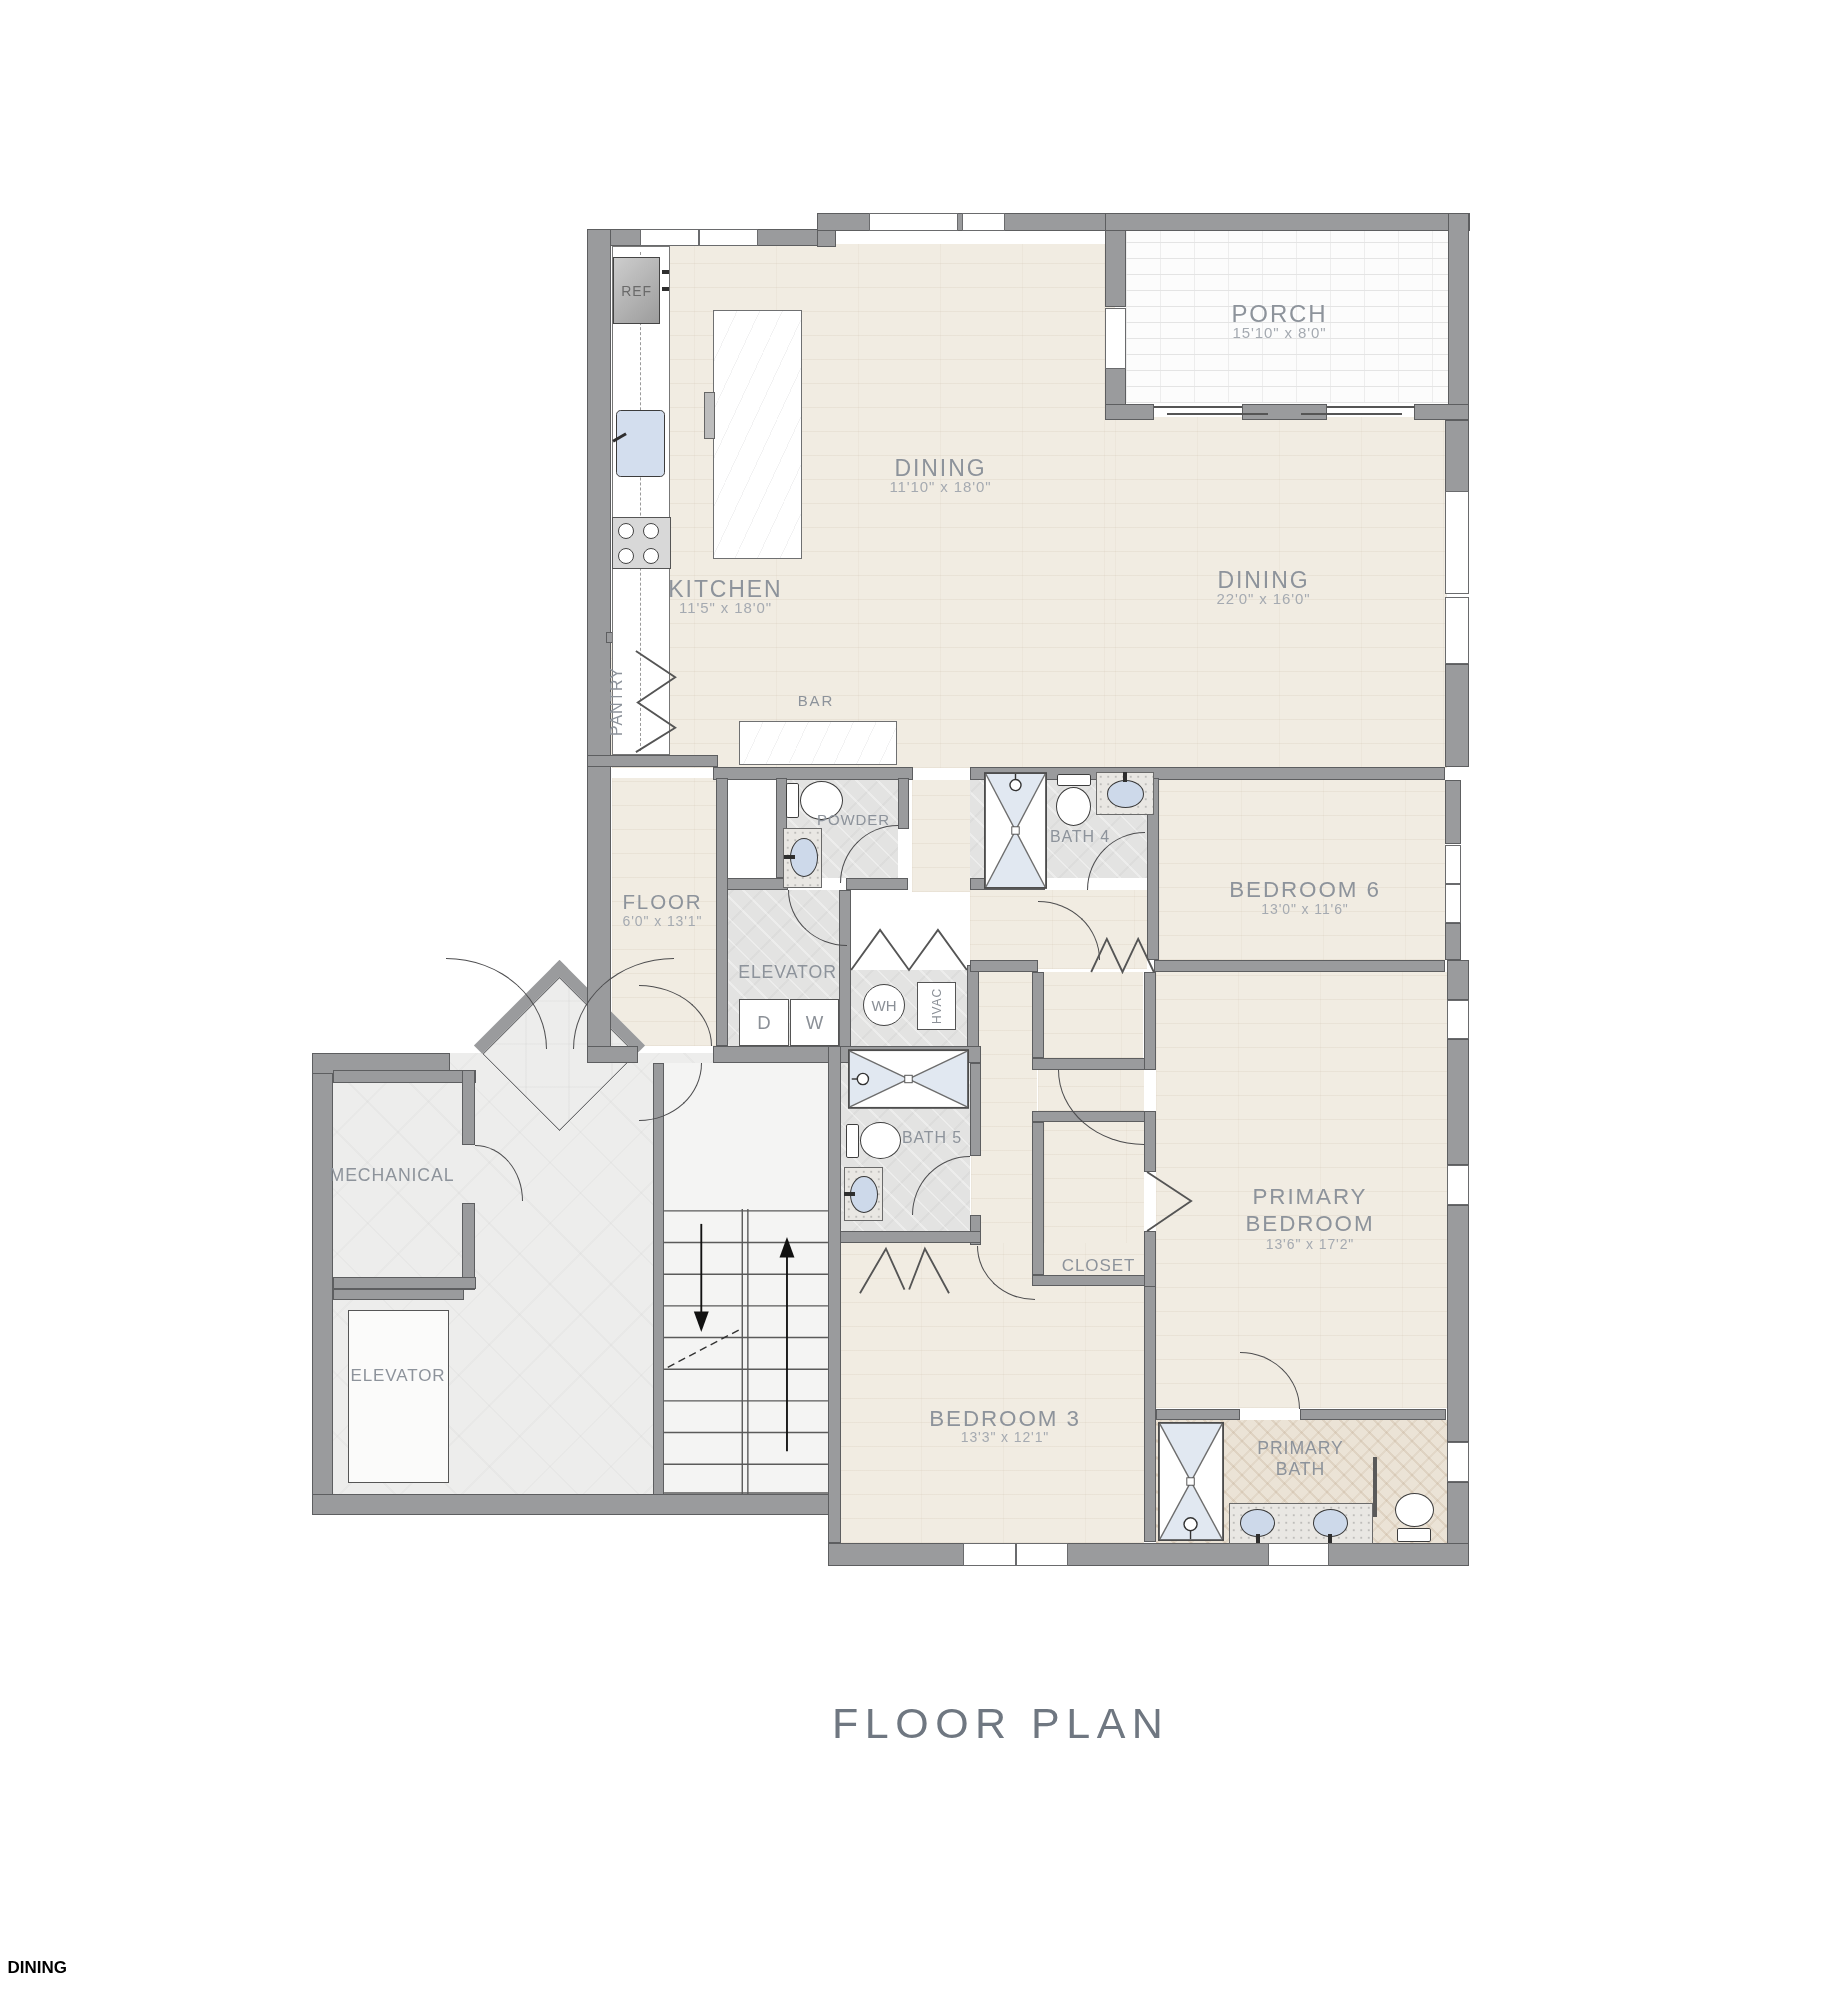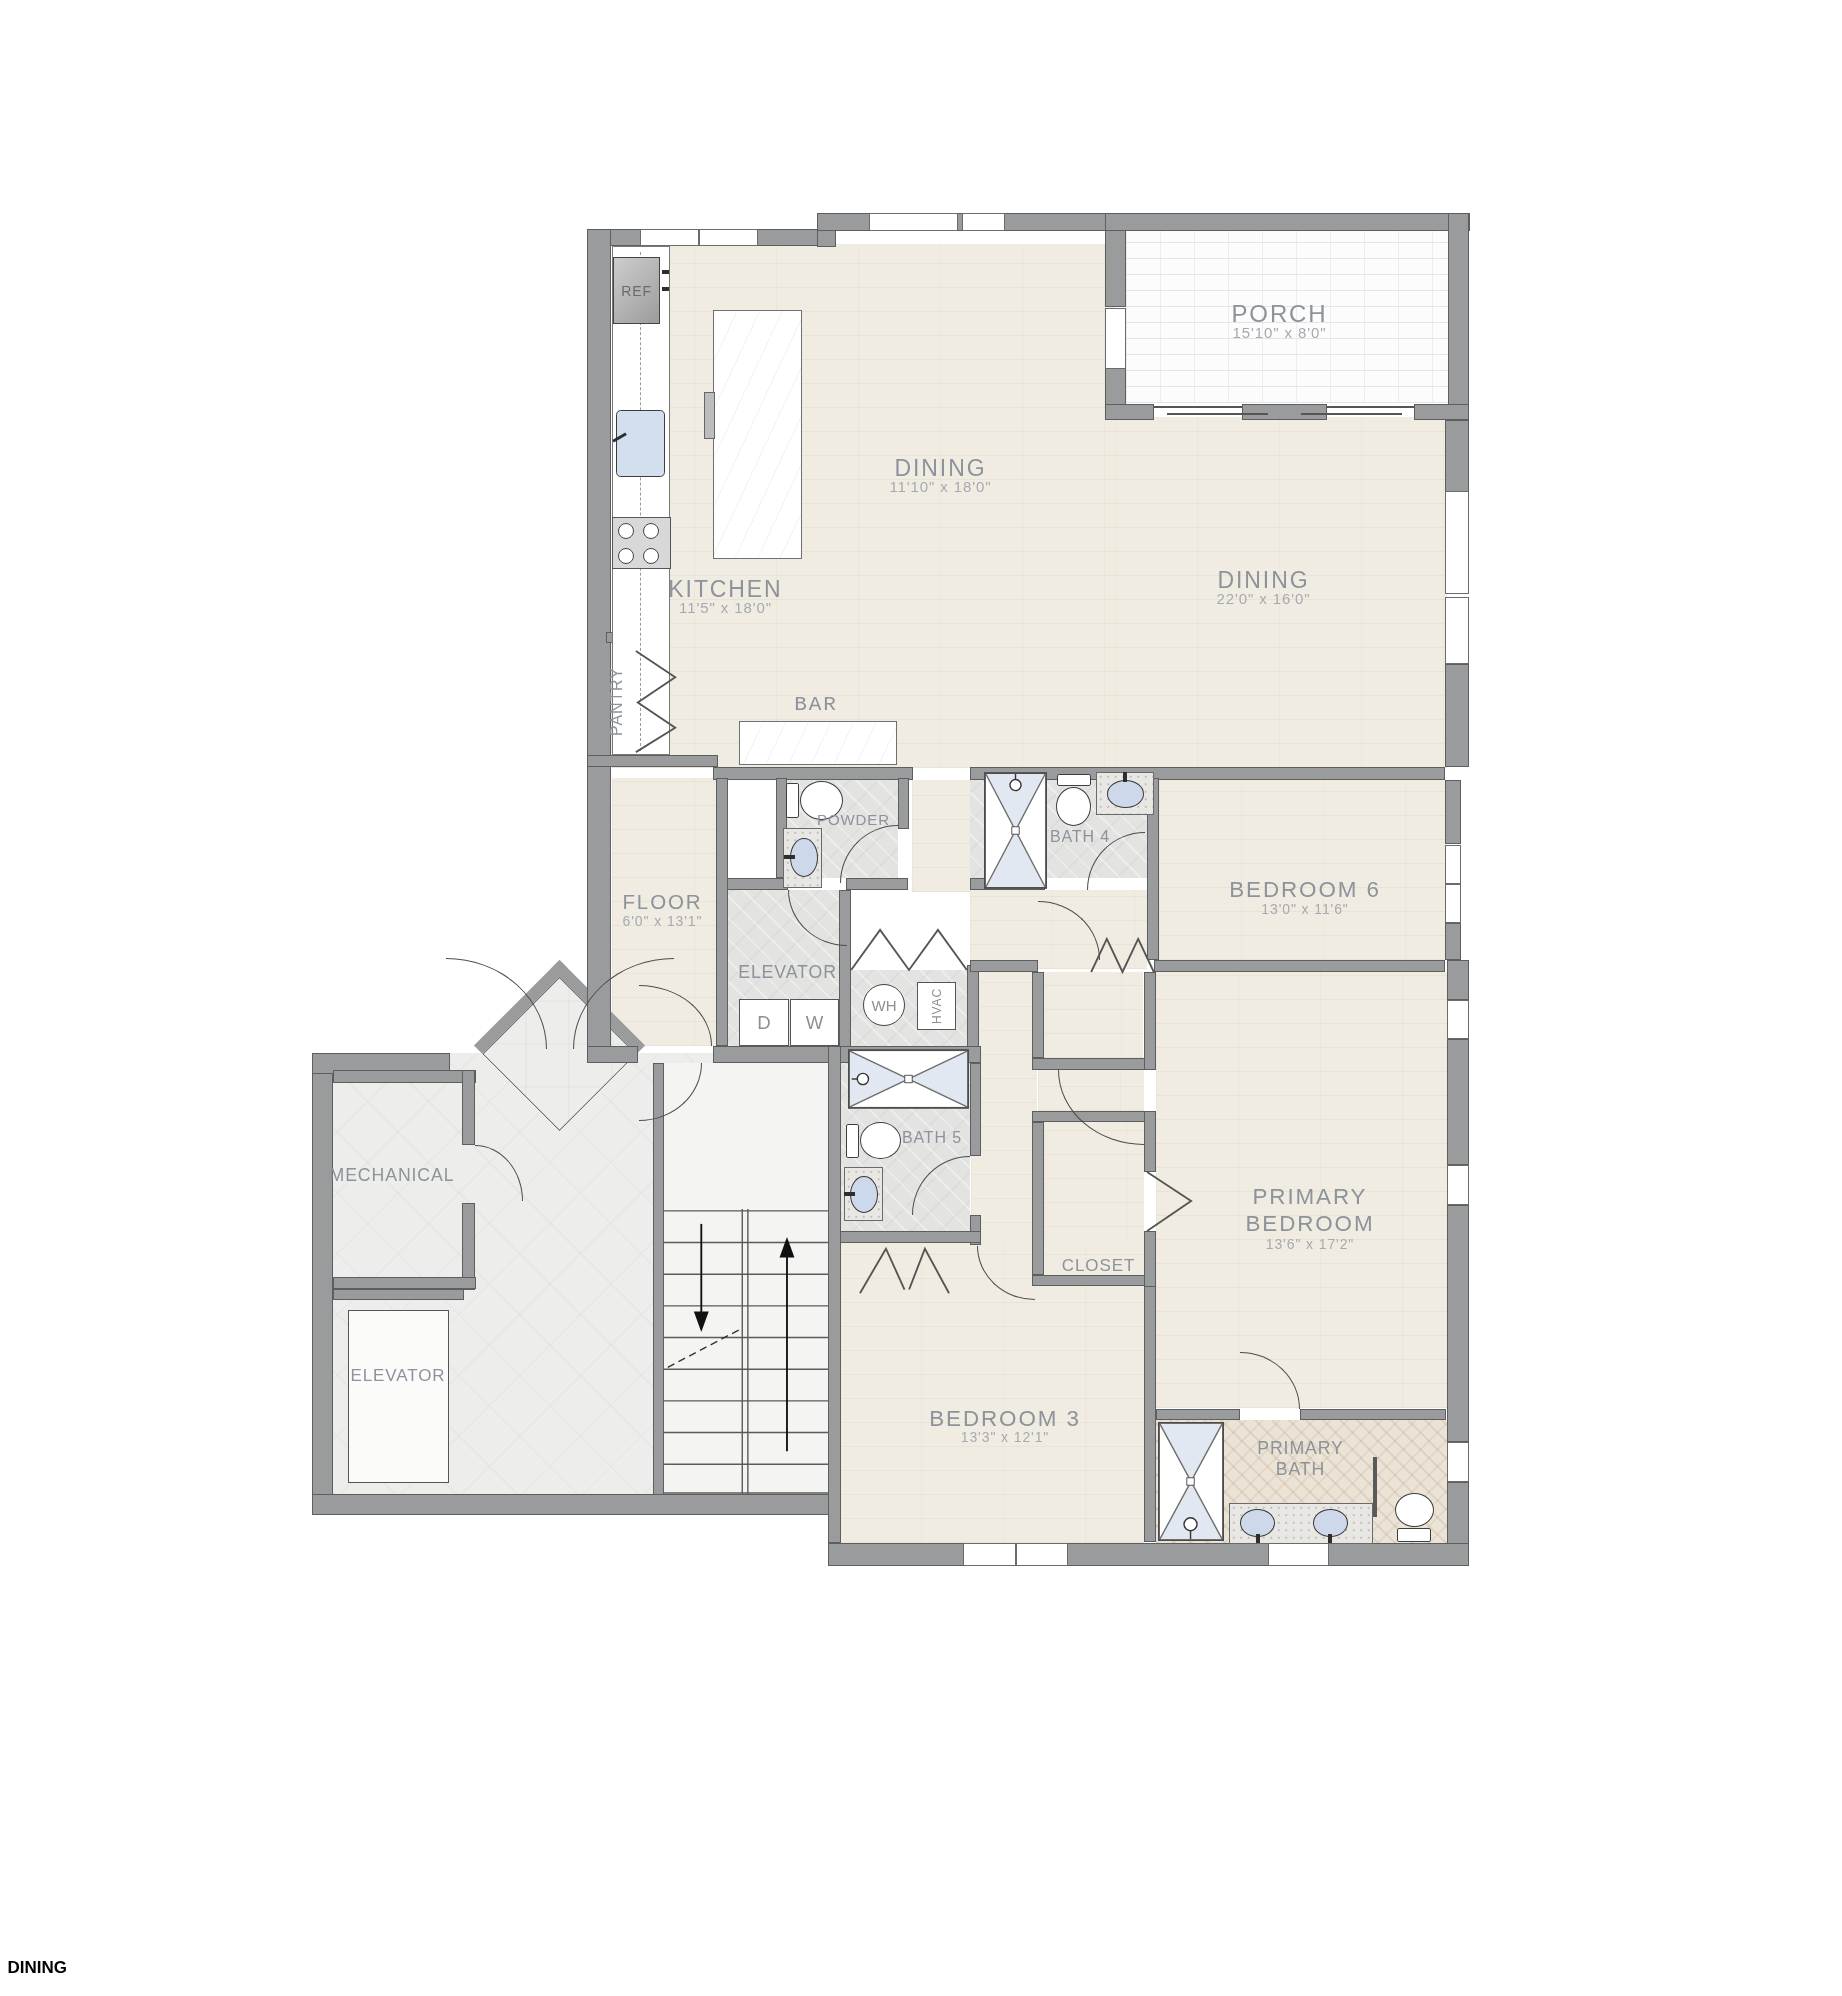--- a/index.html
+++ b/index.html
@@ -325,21 +325,21 @@
   <div class="dims" style="left:866px;top:478px;width:149px;font-size:15px;">11'10" x 18'0"</div>
 
   <div class="rlbl" style="left:1189px;top:567px;width:149px;font-size:23px;">DINING</div>
   <div class="dims" style="left:1189px;top:590px;width:149px;font-size:15px;">22'0" x 16'0"</div>
 
   <div class="rlbl" style="left:651px;top:576px;width:149px;font-size:23px;">KITCHEN</div>
   <div class="dims" style="left:651px;top:599px;width:149px;font-size:15px;">11'5" x 18'0"</div>
 
   <div class="rlbl vert" style="left:607px;top:664px;height:75px;font-size:16px;letter-spacing:0.9px;">PANTRY</div>
 
-  <div class="rlbl" style="left:760px;top:692px;width:112px;font-size:21px;font-family:Liberation Mono, monospace;">BAR</div>
+  <div class="rlbl" style="left:760px;top:692px;width:112px;font-size:15px;">BAR</div>
 
   <div class="rlbl" style="left:797px;top:811px;width:93px;font-size:15px;letter-spacing:0.9px;text-align:right;">POWDER</div>
 
   <div class="rlbl" style="left:597px;top:890px;width:131px;font-size:20.5px;">FLOOR</div>
   <div class="dims" style="left:597px;top:913px;width:131px;font-size:14px;">6'0" x 13'1"</div>
 
   <div class="rlbl" style="left:727px;top:962px;width:121px;font-size:17.7px;letter-spacing:0.9px;">ELEVATOR</div>
 
   <div class="rlbl" style="left:1038px;top:827px;width:84px;font-size:16px;letter-spacing:0.9px;">BATH 4</div>
 
@@ -355,16 +355,17 @@
 
   <div class="rlbl" style="left:308px;top:1165px;width:168px;font-size:17.7px;letter-spacing:0.9px;">MECHANICAL</div>
 
   <div class="rlbl" style="left:328px;top:1366px;width:140px;font-size:17px;letter-spacing:0.9px;">ELEVATOR</div>
 
   <div class="rlbl" style="left:926px;top:1406px;width:158px;font-size:22.4px;">BEDROOM 3</div>
   <div class="dims" style="left:926px;top:1429px;width:158px;font-size:14px;">13'3" x 12'1"</div>
 
   <div class="rlbl wrap" style="left:1240px;top:1438px;width:121px;font-size:17.7px;letter-spacing:0.9px;">PRIMARY BATH</div>
 
+  <div class="title" style="left:832px;top:1699px;">FLOOR PLAN</div>
   <div class="mark" style="left:7.5px;top:1958px;">DINING</div>
 
 </div>
 
 
 </body></html>

